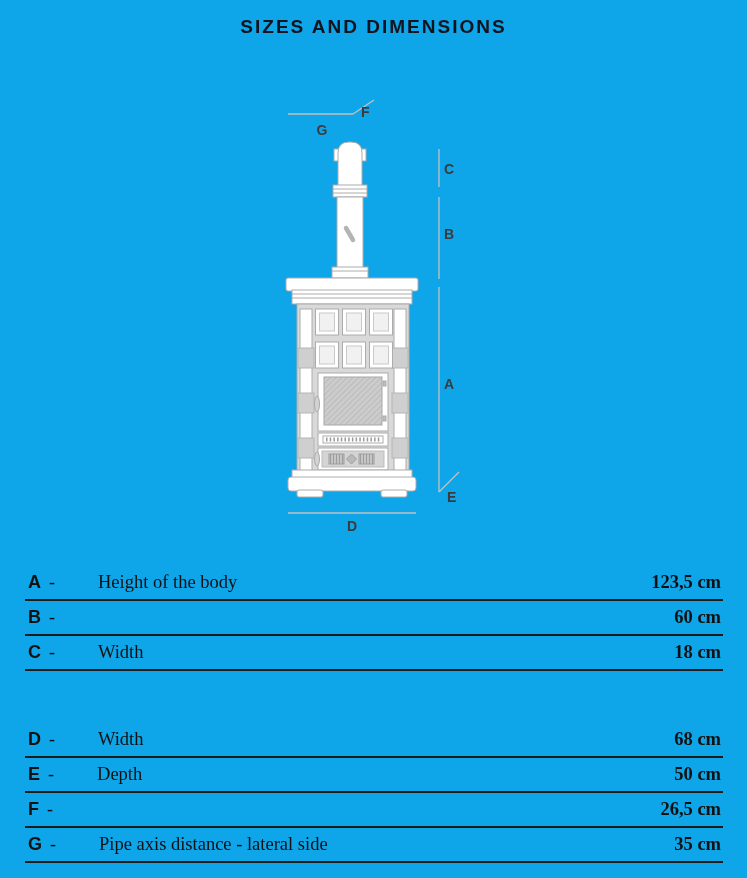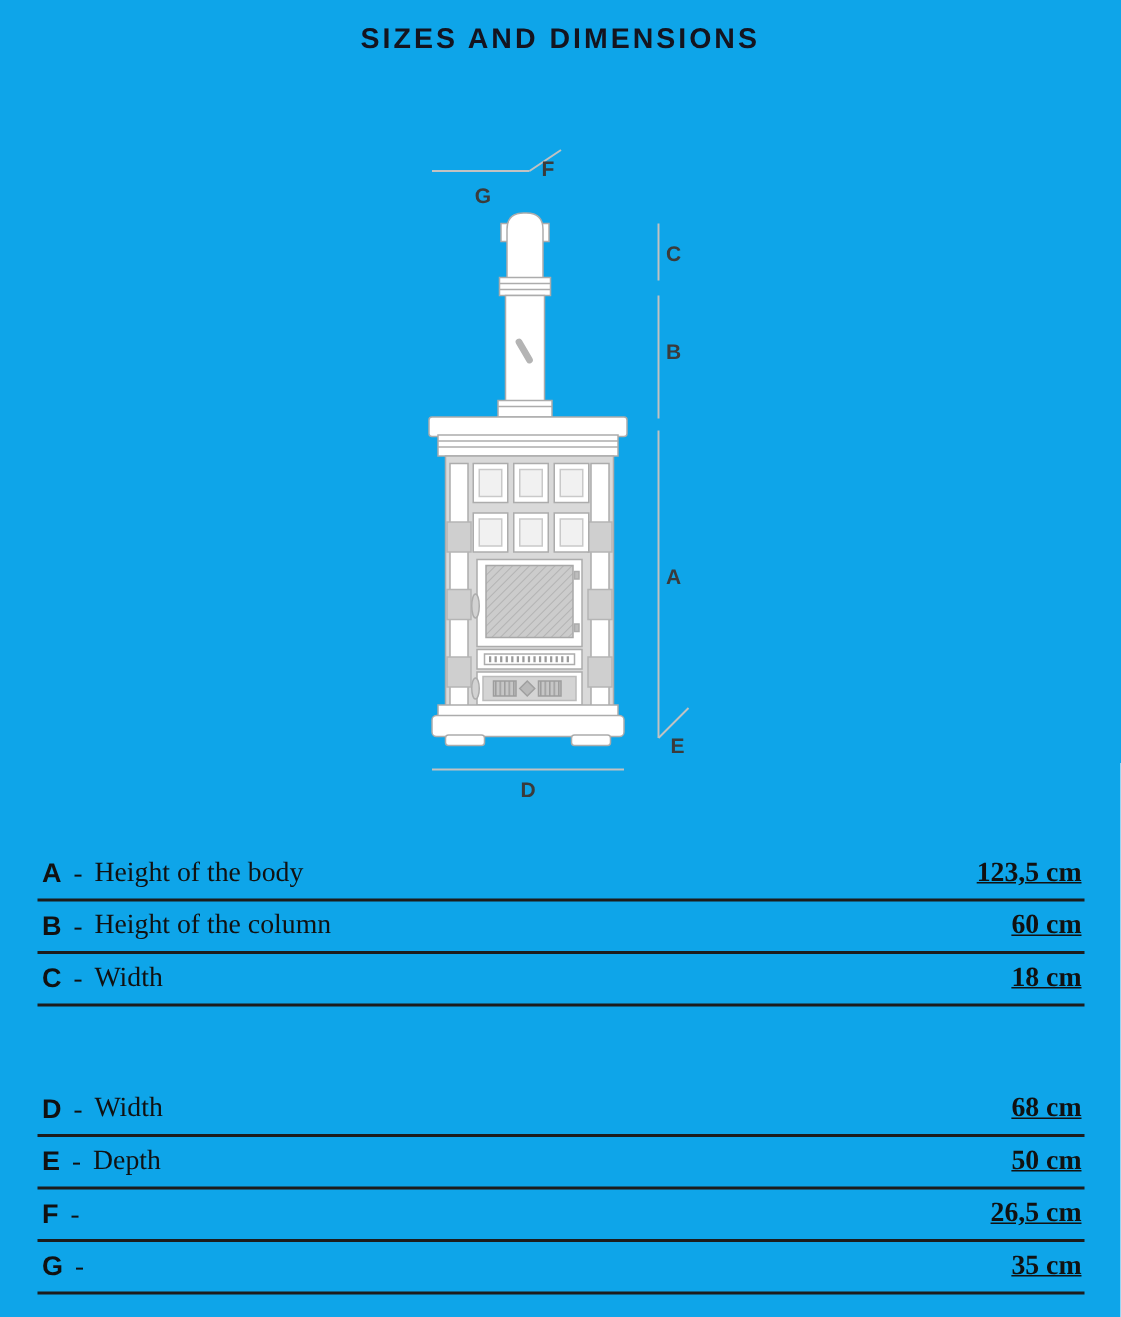--- a/index.html
+++ b/index.html
@@ -36,27 +36,27 @@
     font-weight:bold;font-size:18px;
     padding-left:3px;
   }
   .dim-sep{
     font-family:"Liberation Serif",serif;
     font-size:18px;margin:0 8px;
   }
   .dim-name{
     font-family:"Liberation Serif",serif;
     font-size:18.5px;
+    margin-left:35px;
   }
   .dim-value{
     margin-left:auto;
     font-family:"Liberation Serif",serif;
     font-weight:bold;font-size:18.5px;
     padding-right:2px;
-    text-decoration:underline;
   }
 </style>
 </head>
 <body>
 
 <div class="page">
 
   <div class="page-title">SIZES AND DIMENSIONS</div>
 
   <svg class="diagram" width="747" height="465" viewBox="0 75 747 465">
@@ -190,21 +190,20 @@
   <div class="dim-table" style="top:566px">
     <div class="dim-row">
       <span class="dim-letter">A</span>
       <span class="dim-sep">-</span>
       <span class="dim-name">Height of the body</span>
       <span class="dim-value">123,5 cm</span>
     </div>
     <div class="dim-row">
       <span class="dim-letter">B</span>
       <span class="dim-sep">-</span>
-      <span class="dim-name">Height of the column</span>
       <span class="dim-value">60 cm</span>
     </div>
     <div class="dim-row">
       <span class="dim-letter">C</span>
       <span class="dim-sep">-</span>
       <span class="dim-name">Width</span>
       <span class="dim-value">18 cm</span>
     </div>
   </div>
 
@@ -222,17 +221,18 @@
       <span class="dim-value">50 cm</span>
     </div>
     <div class="dim-row">
       <span class="dim-letter">F</span>
       <span class="dim-sep">-</span>
       <span class="dim-value">26,5 cm</span>
     </div>
     <div class="dim-row">
       <span class="dim-letter">G</span>
       <span class="dim-sep">-</span>
+      <span class="dim-name">Pipe axis distance - lateral side</span>
       <span class="dim-value">35 cm</span>
     </div>
   </div>
 
 </div>
 
 </body></html>

